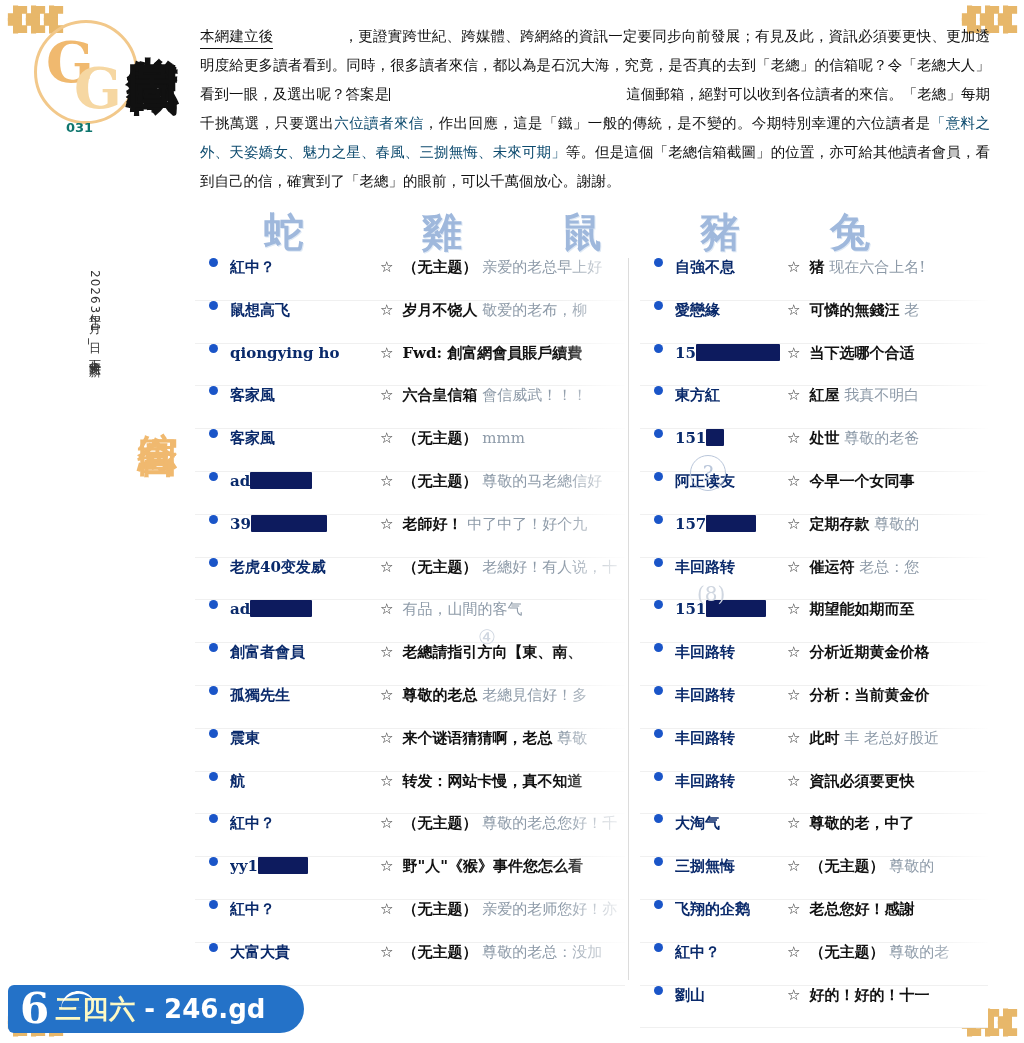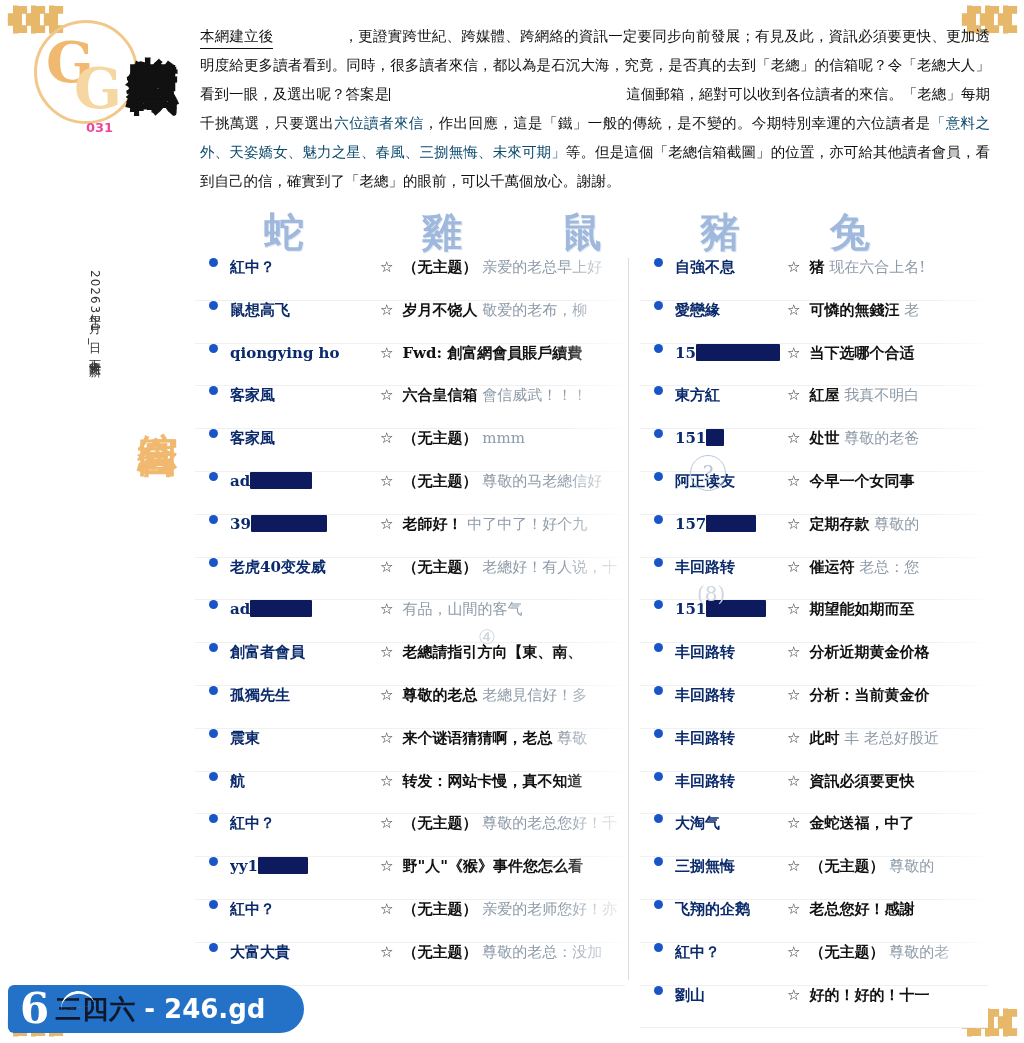--- a/index.html
+++ b/index.html
@@ -27,21 +27,21 @@
   }
   .logo .g1{
     position:absolute;left:16px;top:18px;font-size:56px;color:#f0b96f;
     font-family:"DejaVu Serif",serif;font-weight:bold;line-height:1;
   }
   .logo .g2{
     position:absolute;left:44px;top:44px;font-size:56px;color:#f6d7a2;
     font-family:"DejaVu Serif",serif;font-weight:bold;line-height:1;
   }
   .logo .num{
-    position:absolute;left:56px;top:104px;font-size:13px;color:#ec4899;font-weight:bold;
+    position:absolute;left:36px;top:104px;font-size:13px;color:#0f766e;font-weight:bold;
   }
   .vtitle{
     position:absolute;left:118px;top:14px;width:62px;
     font-family:"DejaVu Serif",serif;font-weight:bold;
     font-size:52px;line-height:1.04;color:#111;
     text-align:center;
     writing-mode:vertical-rl;
     letter-spacing:2px;
   }
   .vsub{
@@ -135,21 +135,21 @@
   .footer{
     position:absolute;left:8px;bottom:10px;width:296px;height:48px;
     background:#2472c8;border-radius:6px 24px 24px 6px;
     display:flex;align-items:center;
   }
   .footer .six{
     font-family:"DejaVu Serif",serif;font-weight:bold;font-size:42px;color:#fff;
     margin-left:12px;line-height:1;
   }
   .footer .cn{
-    font-family:"DejaVu Serif",serif;font-weight:bold;font-size:26px;color:#0f172a;
+    font-family:"DejaVu Serif",serif;font-weight:bold;font-size:26px;color:#fef9c3;
     margin-left:6px;letter-spacing:1px;
   }
   .footer .dom{
     font-family:"DejaVu Sans",sans-serif;font-weight:bold;font-size:26px;color:#fff;
     margin-left:8px;
   }
   .footer .swoosh{
     position:absolute;left:52px;top:6px;width:34px;height:14px;
     border-top:3px solid #fff;border-radius:50%/100% 100% 0 0;transform:rotate(-8deg);
   }
@@ -364,21 +364,21 @@
     <div class="row">
       <span class="dot"></span>
       <span class="sender">丰回路转</span>
       <span class="star">☆</span>
       <span class="subject">資訊必須要更快</span>
     </div>
     <div class="row">
       <span class="dot"></span>
       <span class="sender">大淘气</span>
       <span class="star">☆</span>
-      <span class="subject">金蛇送福，中了</span>
+      <span class="subject">尊敬的老，中了</span>
     </div>
     <div class="row">
       <span class="dot"></span>
       <span class="sender">三捌無悔</span>
       <span class="star">☆</span>
       <span class="subject">（无主题）<span class="faded"> 尊敬的</span></span>
     </div>
     <div class="row">
       <span class="dot"></span>
       <span class="sender">飞翔的企鹅</span>

